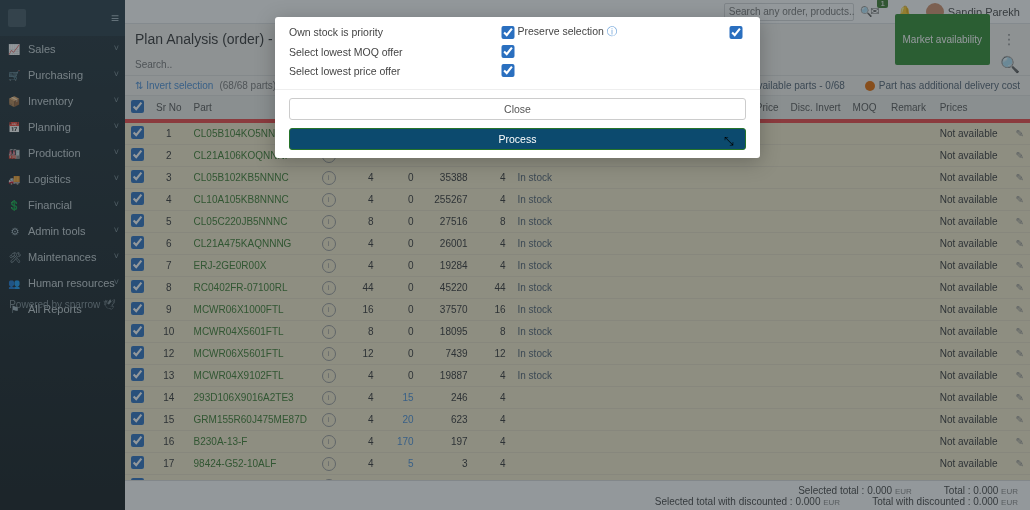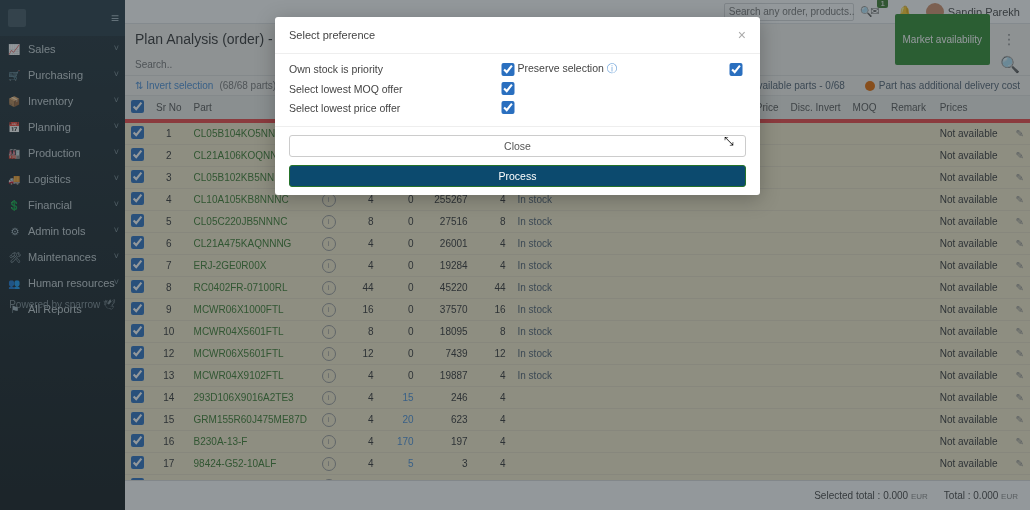--- a/index.html
+++ b/index.html
@@ -39,21 +39,21 @@
 .tbl th{background:#ecece8;text-align:left;padding:4px 6px;font-weight:normal;color:#555;border-bottom:4px solid #ef4444;height:18px;white-space:nowrap;}
 .tbl td{background:#f4eacb;border-bottom:1px solid #e7ddc3;padding:3px 6px;height:18px;white-space:nowrap;}
 .tbl td.partcell a{color:#3a7a2c;text-decoration:none;}
 .tbl td.status{color:#506070;}
 .pencil{color:#888;}
 .chk{accent-color:#2a6fbf;}
 .info-icon{width:14px;height:14px;border:1px solid #999;border-radius:50%;display:inline-flex;align-items:center;justify-content:center;font-size:8px;color:#999;}
 
 
 .totals{position:absolute;bottom:0;left:125px;right:0;height:30px;background:#fff;border-top:1px solid #ddd;font-size:10px;color:#444;display:flex;flex-direction:column;justify-content:center;align-items:flex-end;padding:2px 12px;}
-.totals .row{display:flex;gap:16px;}
+.totals .row{display:flex;gap:32px;}
 .totals .eur{font-size:8px;color:#888;}
 
 
 .overlay{position:absolute;left:0;top:0;width:1030px;height:510px;background:rgba(40,50,55,0.5);}
 .modal{position:absolute;left:275px;top:17px;width:485px;background:#fff;border-radius:3px;box-shadow:0 4px 20px rgba(0,0,0,0.25);font-size:11px;color:#444;}
 .modal-head{padding:10px 14px;border-bottom:1px solid #eee;display:flex;align-items:center;}
 .modal-close{margin-left:auto;color:#aaa;cursor:pointer;font-size:14px;}
 .modal-body{padding:8px 14px 12px;}
 .opt-grid{display:grid;grid-template-columns:1fr 20px 1fr 20px;row-gap:6px;align-items:center;font-size:10.5px;}
 .modal-foot{padding:8px 14px;border-top:1px solid #eee;display:flex;justify-content:flex-end;gap:8px;flex-direction:column;}
@@ -517,28 +517,28 @@
     </table>
 
   </div>
 </div>
 
 <div class="totals">
   <div class="row">
     <span><span>Selected total :</span> <span>0.000</span> <span class="eur">EUR</span></span>
     <span><span>Total :</span> <span>0.000</span> <span class="eur">EUR</span></span>
   </div>
+  <div class="row">
+    <span><span>Selected total with discounted :</span> <span>0.000</span> <span class="eur">EUR</span></span>
+    <span><span>Total with discounted :</span> <span>0.000</span> <span class="eur">EUR</span></span>
+  </div>
 </div>
 
 <div class="overlay"></div>
 <div class="modal">
-  <div class="modal-head">
-    <span>Select preference</span>
-    <span class="modal-close">×</span>
-  </div>
   <div class="modal-body">
     <div class="opt-grid">
       <span>Own stock is priority</span>
       <input type="checkbox" checked="" class="chk" style="">
       <span><span>Preserve selection</span> <span style="color:#6aa0d8;">ⓘ</span></span>
       <input type="checkbox" checked="" class="chk" style="">
       <span>Select lowest MOQ offer</span>
       <input type="checkbox" checked="" class="chk" style="">
       <span></span>
         <span></span>

